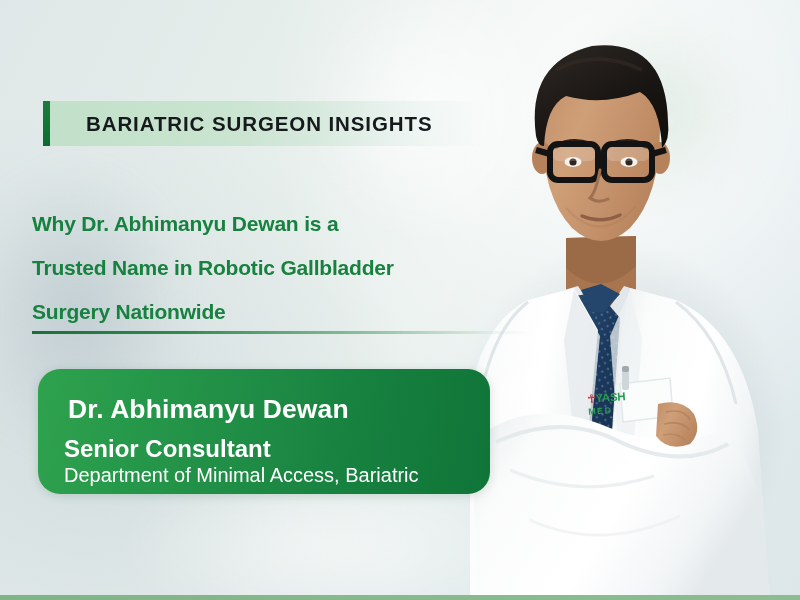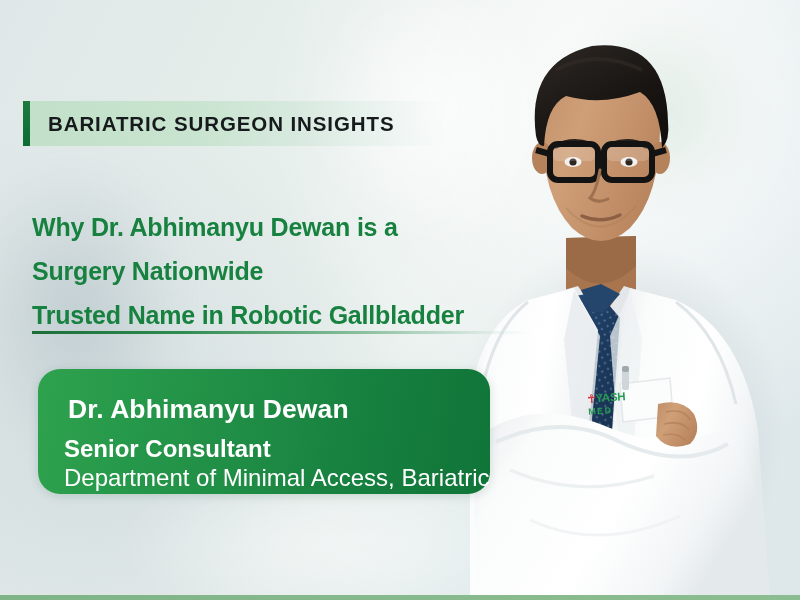--- a/index.html
+++ b/index.html
@@ -60,27 +60,28 @@
   .bottom-rule {
     position: absolute;
     left: 0; right: 0; bottom: 0;
     height: 5px;
     background: linear-gradient(90deg, #7fb487 0%, #86b98c 50%, #8cbd91 100%);
   }
 
   
   .eyebrow {
     position: absolute;
-    left: 23px;
+    left: 43px;
     top: 101px;
     width: 420px;
     height: 45px;
     display: flex;
     align-items: center;
     background: linear-gradient(90deg, rgba(192,224,199,0.95) 0%, rgba(198,227,205,0.9) 42%, rgba(214,233,224,0.45) 78%, rgba(222,235,232,0.05) 100%);
+    padding-left: 18px;
   }
   .eyebrow-bar {
     position: absolute;
     left: 0; top: 0;
     width: 7px;
     height: 100%;
     background: linear-gradient(180deg, #1e7a3c 0%, #137437 55%, #0d6b31 100%);
   }
   .eyebrow-text {
     margin-left: 25px;
@@ -91,21 +92,21 @@
     white-space: nowrap;
   }
 
   
   .headline {
     position: absolute;
     left: 32px;
     top: 188px;
     width: 560px;
     color: #17813f;
-    font-size: 25px;
+    font-size: 21px;
     font-weight: 700;
     line-height: 44px;
     letter-spacing: -0.2px;
   }
   .headline .ln { display: block; white-space: nowrap; }
 
   
   .divider {
     position: absolute;
     left: 32px;
@@ -141,21 +142,21 @@
     left: 26px;
     top: 66px;
     font-size: 24px;
     font-weight: 700;
     white-space: nowrap;
   }
   .name-card .doc-dept {
     position: absolute;
     left: 26px;
     top: 95px;
-    font-size: 24px;
+    font-size: 20px;
     font-weight: 400;
     white-space: nowrap;
   }
 
   
   .doctor {
     position: absolute;
     left: 470px;
     top: 0;
     width: 330px;
@@ -327,22 +328,22 @@
     </div>
   </div>
 
   <div class="eyebrow">
     <span class="eyebrow-bar"></span>
     <span class="eyebrow-text">BARIATRIC SURGEON INSIGHTS</span>
   </div>
 
   <h1 class="headline">
     <span class="ln">Why Dr. Abhimanyu Dewan is a</span>
+    <span class="ln">Trusted Name in Robotic Gallbladder</span>
     <span class="ln">Surgery Nationwide</span>
-    <span class="ln">Trusted Name in Robotic Gallbladder</span>
   </h1>
 
   <div class="divider"></div>
 
   <div class="name-card">
     <div class="doc-name">Dr. Abhimanyu Dewan</div>
     <div class="doc-role">Senior Consultant</div>
     <div class="doc-dept">Department of Minimal Access, Bariatric</div>
   </div>
 

